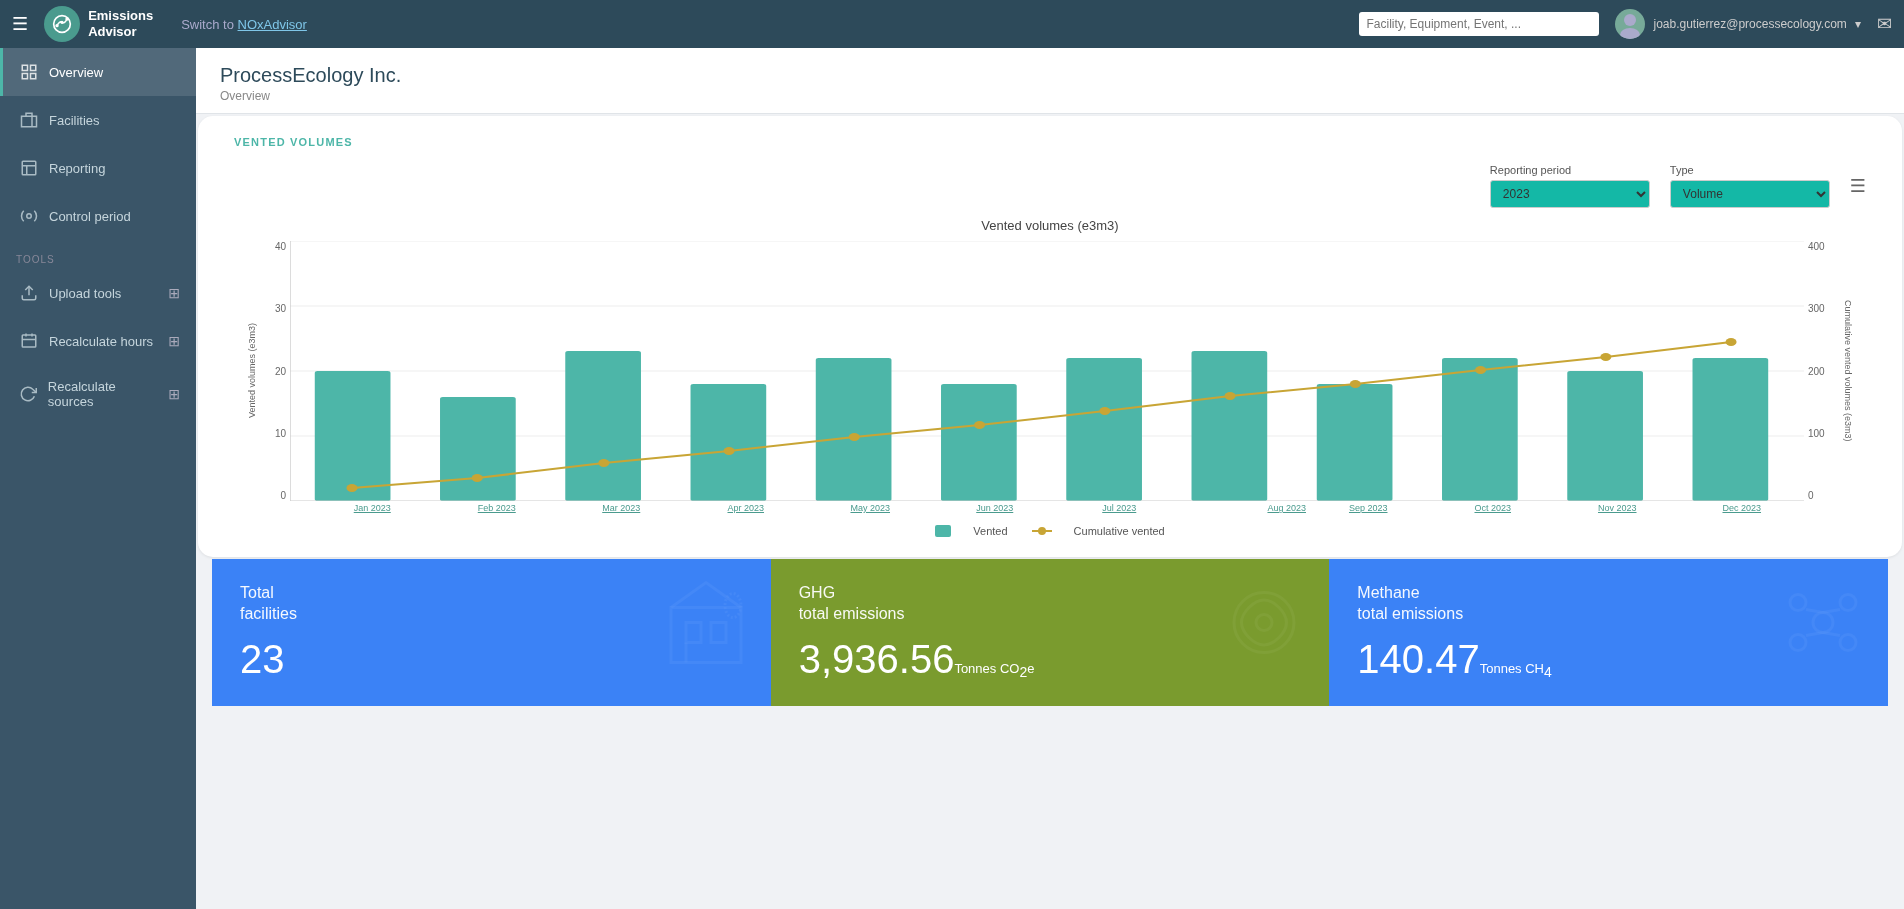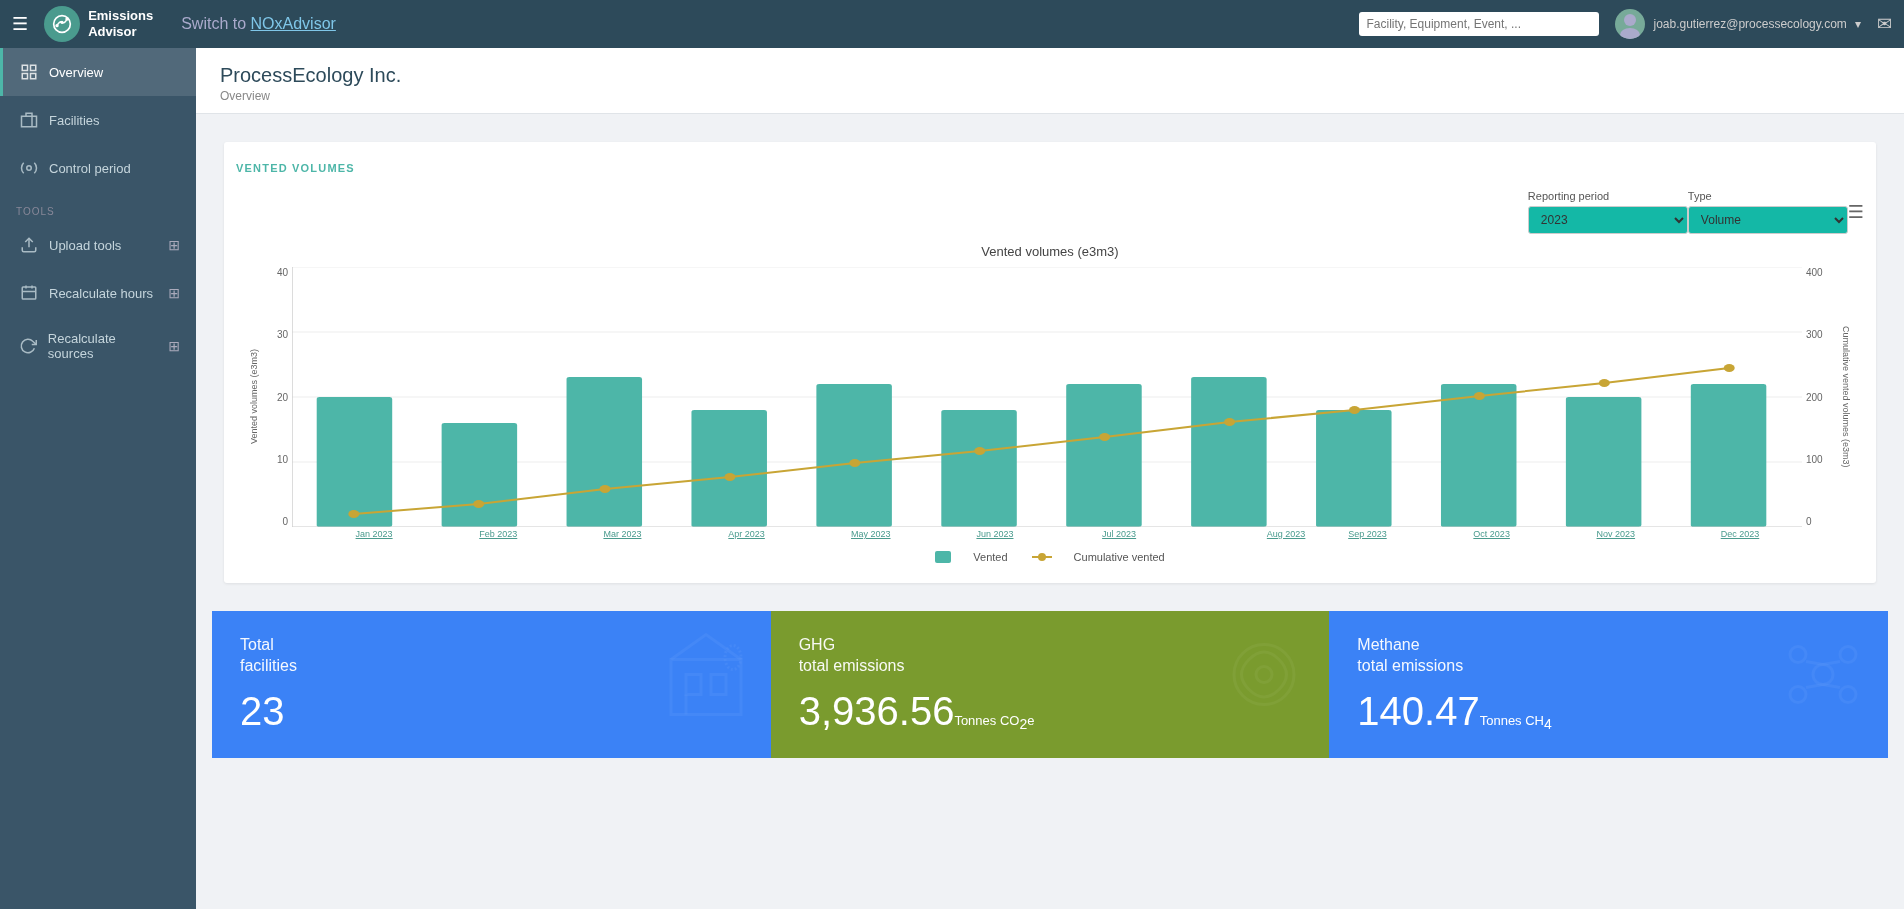--- a/index.html
+++ b/index.html
@@ -14,21 +14,21 @@
       padding: 0 12px;
       gap: 16px;
       flex-shrink: 0;
       z-index: 100;
     }
     .hamburger { color: #fff; font-size: 18px; cursor: pointer; }
     .brand { display: flex; align-items: center; gap: 8px; color: #fff; text-decoration: none; margin-right: 12px; }
     .brand-icon { width: 36px; height: 36px; background: #4a9b8e; border-radius: 50%; display: flex; align-items: center; justify-content: center; }
     .brand-icon svg { width: 20px; height: 20px; fill: #fff; }
     .brand-text { font-size: 13px; font-weight: bold; line-height: 1.2; }
-    .switch-link { color: #aac; font-size: 16px; text-align: center; }
+    .switch-link { color: #aac; font-size: 13px; text-align: center; }
     .switch-link a { color: #7fc6e8; text-decoration: underline; }
     .spacer { flex: 1; }
     .search-box {
       background: #fff;
       border: none;
       border-radius: 3px;
       padding: 5px 7px;
       font-size: 12px;
       color: #999;
       width: 240px;
@@ -85,38 +85,39 @@
       background: #fff;
       padding: 16px 24px 10px;
       border-bottom: 1px solid #e0e4e8;
     }
     .page-title { font-size: 20px; color: #2d4a5a; font-weight: 400; }
     .page-subtitle { font-size: 12px; color: #888; margin-top: 2px; }
 
     
     .card {
       background: #fff;
-      margin: 28px;
-      border-radius: 3px;
+      margin: 2px;
+      border-radius: 15px;
       box-shadow: 0 1px 3px rgba(0,0,0,0.08);
-      padding: 20px 12px;
+      padding: 20px 36px;
     }
     .section-title {
       font-size: 11px;
       font-weight: 700;
       letter-spacing: 1.2px;
       color: #4db6a8;
       text-transform: uppercase;
       margin-bottom: 16px;
     }
 
     
     .chart-controls {
       display: flex;
       justify-content: flex-end;
+      gap: 20px;
       margin-bottom: 10px;
       align-items: flex-end;
     }
     .control-group label {
       display: block;
       font-size: 11px;
       color: #555;
       margin-bottom: 4px;
     }
     .control-group select {
@@ -247,20 +248,30 @@
           <line x1="8" y1="12" x2="8" y2="12"></line>
             <line x1="12" y1="12" x2="12" y2="12"></line>
             <line x1="16" y1="12" x2="16" y2="12"></line>
         </svg>
       </span>
       <span>Facilities</span>
     </div>
     <div class="nav-item">
       <span class="nav-icon">
         <svg width="18" height="18" viewBox="0 0 24 24" fill="none" stroke="currentColor" stroke-width="2">
+          <rect x="3" y="3" width="18" height="18" rx="1"></rect>
+          <line x1="3" y1="9" x2="21" y2="9"></line>
+          <line x1="9" y1="21" x2="9" y2="9"></line>
+        </svg>
+      </span>
+      <span>Reporting</span>
+    </div>
+    <div class="nav-item">
+      <span class="nav-icon">
+        <svg width="18" height="18" viewBox="0 0 24 24" fill="none" stroke="currentColor" stroke-width="2">
           <circle cx="12" cy="12" r="3"></circle>
           <path d="M19.07 4.93a10 10 0 0 1 0 14.14M4.93 4.93a10 10 0 0 0 0 14.14"></path>
         </svg>
       </span>
       <span>Control period</span>
     </div>
 
     <div class="tools-label">TOOLS</div>
 
     <div class="nav-item">

